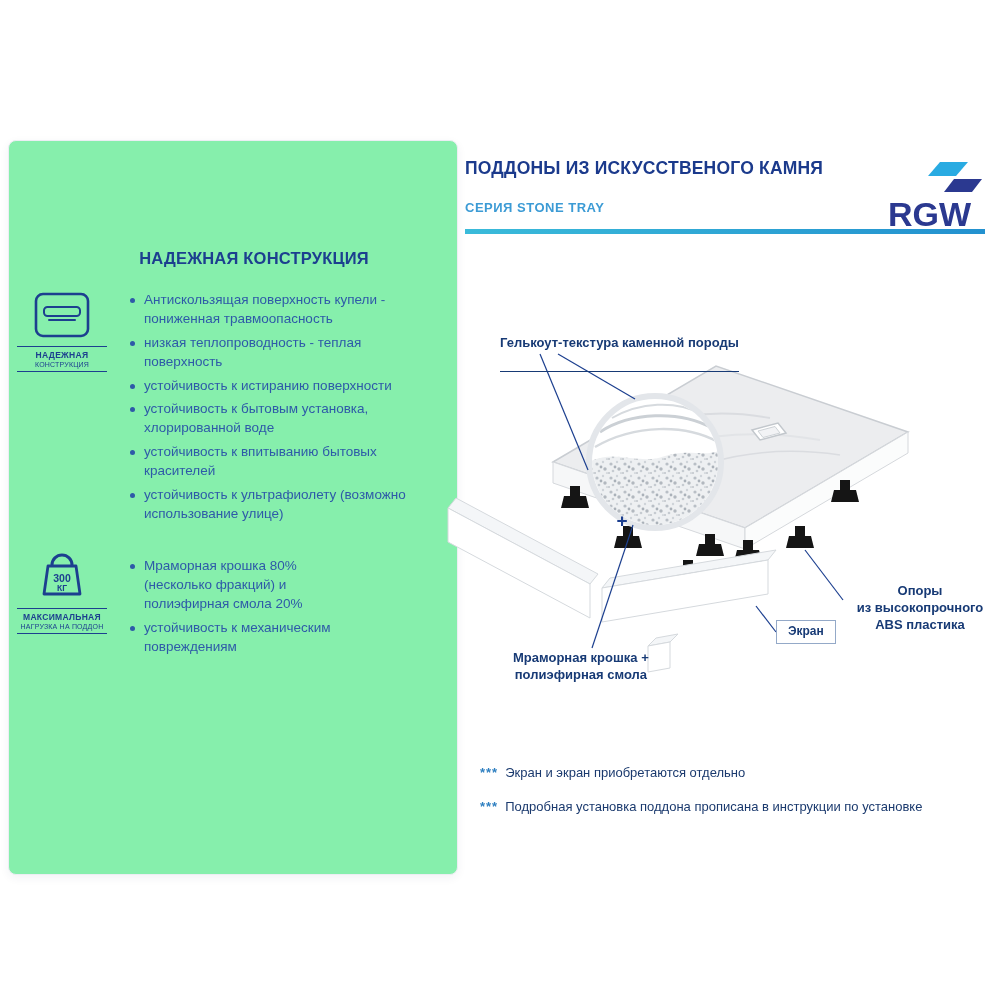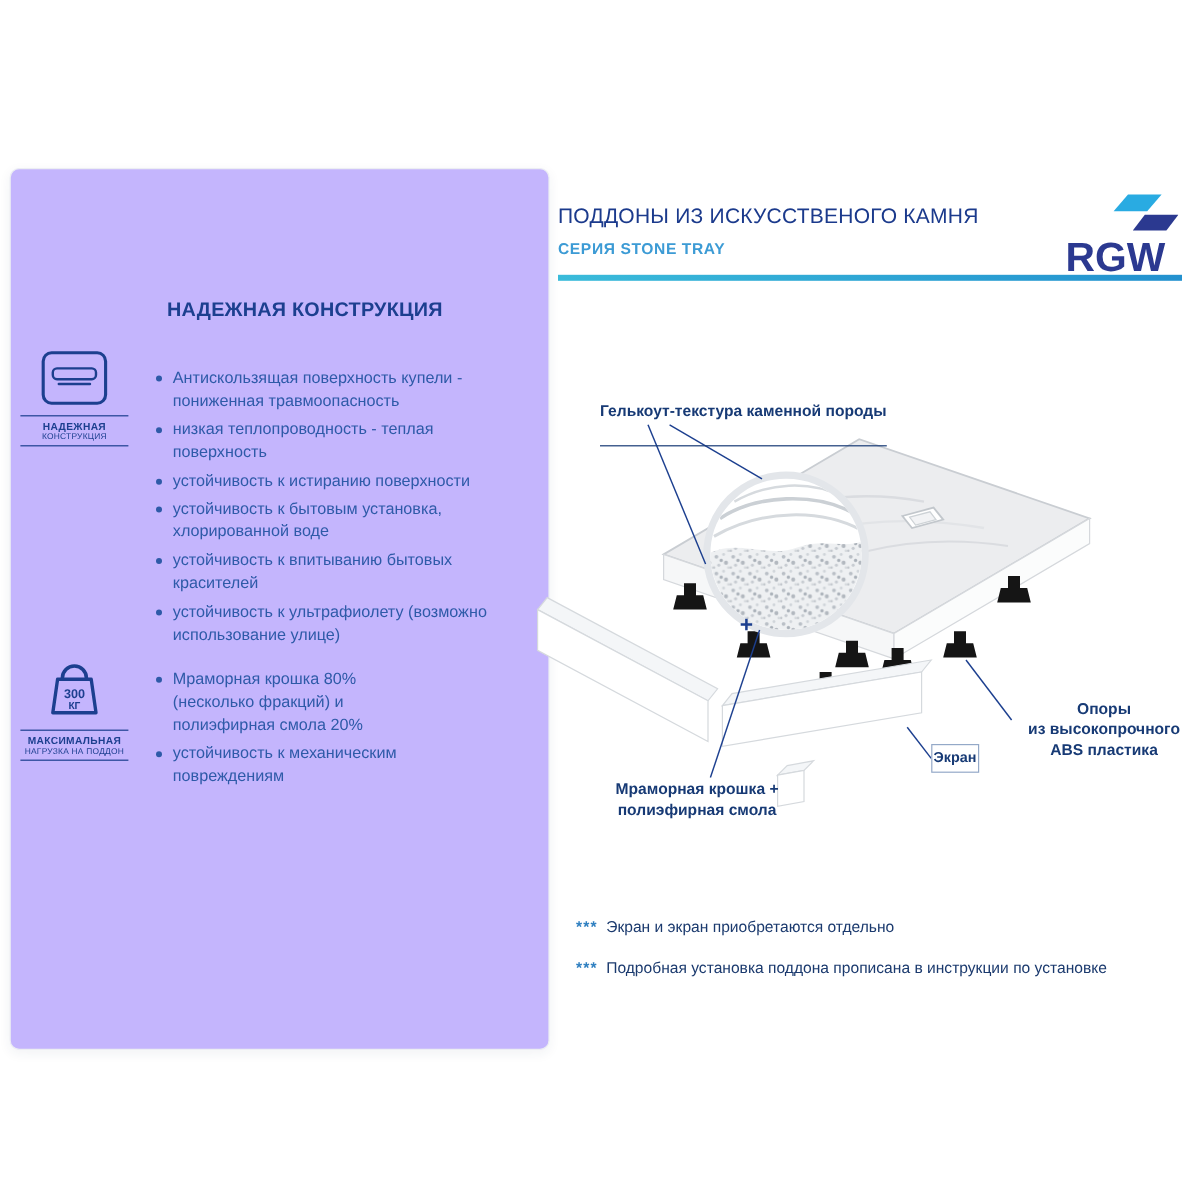--- a/index.html
+++ b/index.html
@@ -1,56 +1,56 @@
 <!DOCTYPE html>
 <html><head>
 <meta charset="utf-8">
 <style>
   html,body{margin:0;padding:0;}
   body{width:1000px;height:1000px;background:#ffffff;font-family:"Liberation Sans","DejaVu Sans",sans-serif;}
   .page{position:relative;width:1000px;height:1000px;background:#ffffff;overflow:hidden;}
 
   
-  .left-card{position:absolute;left:8px;top:140px;width:448px;height:733px;background:#c4b5fd;
+  .left-card{position:absolute;left:8px;top:140px;width:448px;height:733px;background:#86efac;
     border:1px solid #ECEEF3;border-radius:8px;box-shadow:0 3px 10px rgba(30,50,90,0.06);}
   .left-title{position:absolute;left:100px;top:108px;width:290px;text-align:center;
     font-size:16.5px;font-weight:bold;color:#1C3F8F;letter-spacing:0.2px;}
   .badge{position:absolute;width:90px;text-align:center;color:#1C3F8F;}
   .badge-construction{left:8px;top:150px;}
   .badge-load{left:8px;top:408px;}
   .badge svg{display:block;margin:0 auto 7px auto;}
   .badge-caption{border-top:1px solid #1C3F8F;border-bottom:1px solid #1C3F8F;padding:3px 0;}
   .badge-caption .l1{display:block;font-size:8.5px;font-weight:bold;letter-spacing:0.3px;}
   .badge-caption .l2{display:block;font-size:7px;letter-spacing:0.2px;margin-top:1px;}
 
   .feature-list{position:absolute;margin:0;padding:0;list-style:none;color:#2E5AA8;
     font-size:13.5px;line-height:1.4;}
-  .feature-list-1{left:118px;top:150px;width:292px;margin-top:15px;}
+  .feature-list-1{left:118px;top:150px;width:292px;}
   .feature-list-2{left:118px;top:416px;width:238px;}
   .feature-list li{position:relative;padding-left:17px;margin-bottom:5px;}
   .feature-list li::before{content:"";position:absolute;left:3px;top:7px;width:5px;height:5px;
     border-radius:50%;background:#2E5AA8;}
 
   
-  .header-title{position:absolute;left:465px;top:170px;font-size:17.5px;font-weight:normal;
+  .header-title{position:absolute;left:465px;top:158px;font-size:17.5px;font-weight:bold;
     color:#1B3A8C;letter-spacing:0.2px;}
   .header-subtitle{position:absolute;left:465px;top:200px;font-size:13px;font-weight:bold;
     color:#3C9BD5;letter-spacing:0.5px;}
   .header-bar{position:absolute;left:465px;top:229px;width:520px;height:5px;
     background:linear-gradient(90deg,#3ABBDA,#2391CF);}
   .logo{position:absolute;left:888px;top:160px;width:94px;height:74px;}
 
   
   .diagram{position:absolute;left:440px;top:250px;width:560px;height:520px;}
   .lbl{position:absolute;color:#173A75;font-weight:bold;font-size:13px;line-height:1.32;}
   .lbl span{display:block;text-align:center;}
   .lbl-texture{left:500px;top:334px;padding-bottom:20px;border-bottom:1.5px solid #173A75;}
   .lbl-marble{left:513px;top:649px;}
   .lbl-supports{left:845px;top:582px;width:150px;}
-  .lbl-screen{left:776px;top:620px;padding:3px 1px;border:1px solid #94A9C8;background:#fff;font-size:12px;}
+  .lbl-screen{left:776px;top:620px;padding:3px 11px;border:1px solid #94A9C8;background:#fff;font-size:12px;}
 
   .footnote{position:absolute;left:480px;font-size:13px;color:#1B3A6E;}
   .footnote-1{top:765px;}
   .footnote-2{top:799px;}
   .footnote .stars{color:#2E7FC0;font-weight:bold;margin-right:7px;letter-spacing:1px;}
 </style>
 </head>
 <body>
 
 <div class="page">

